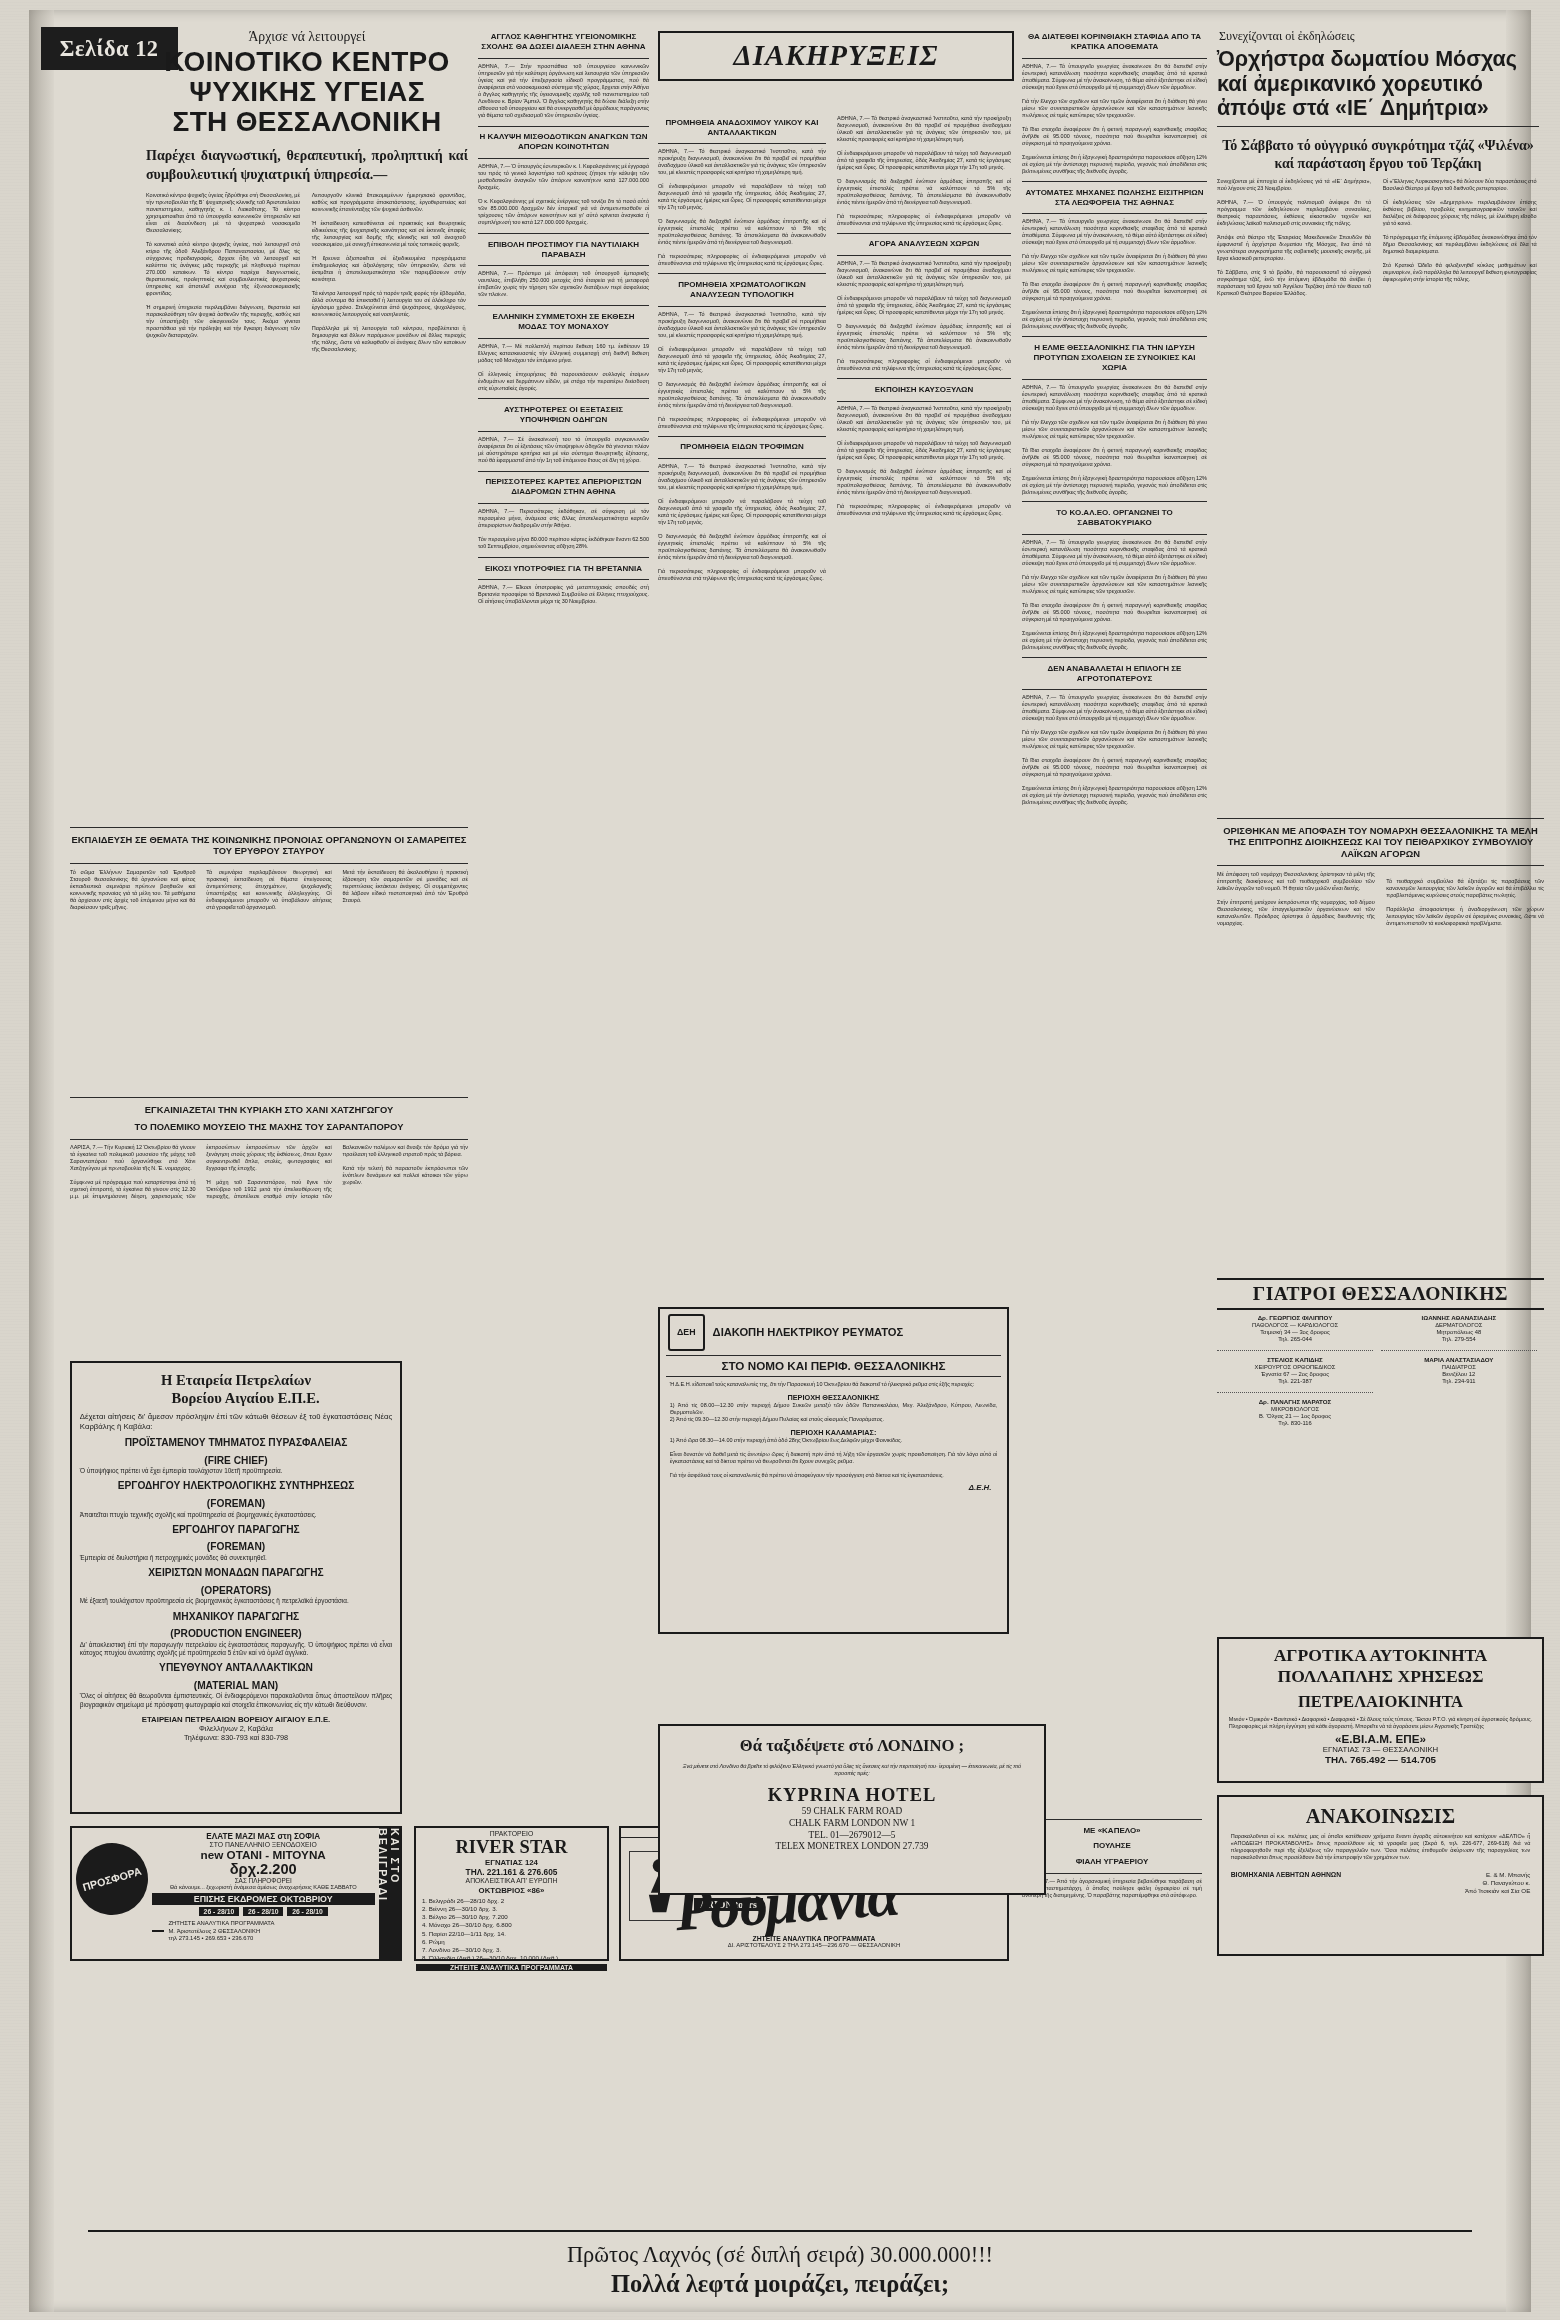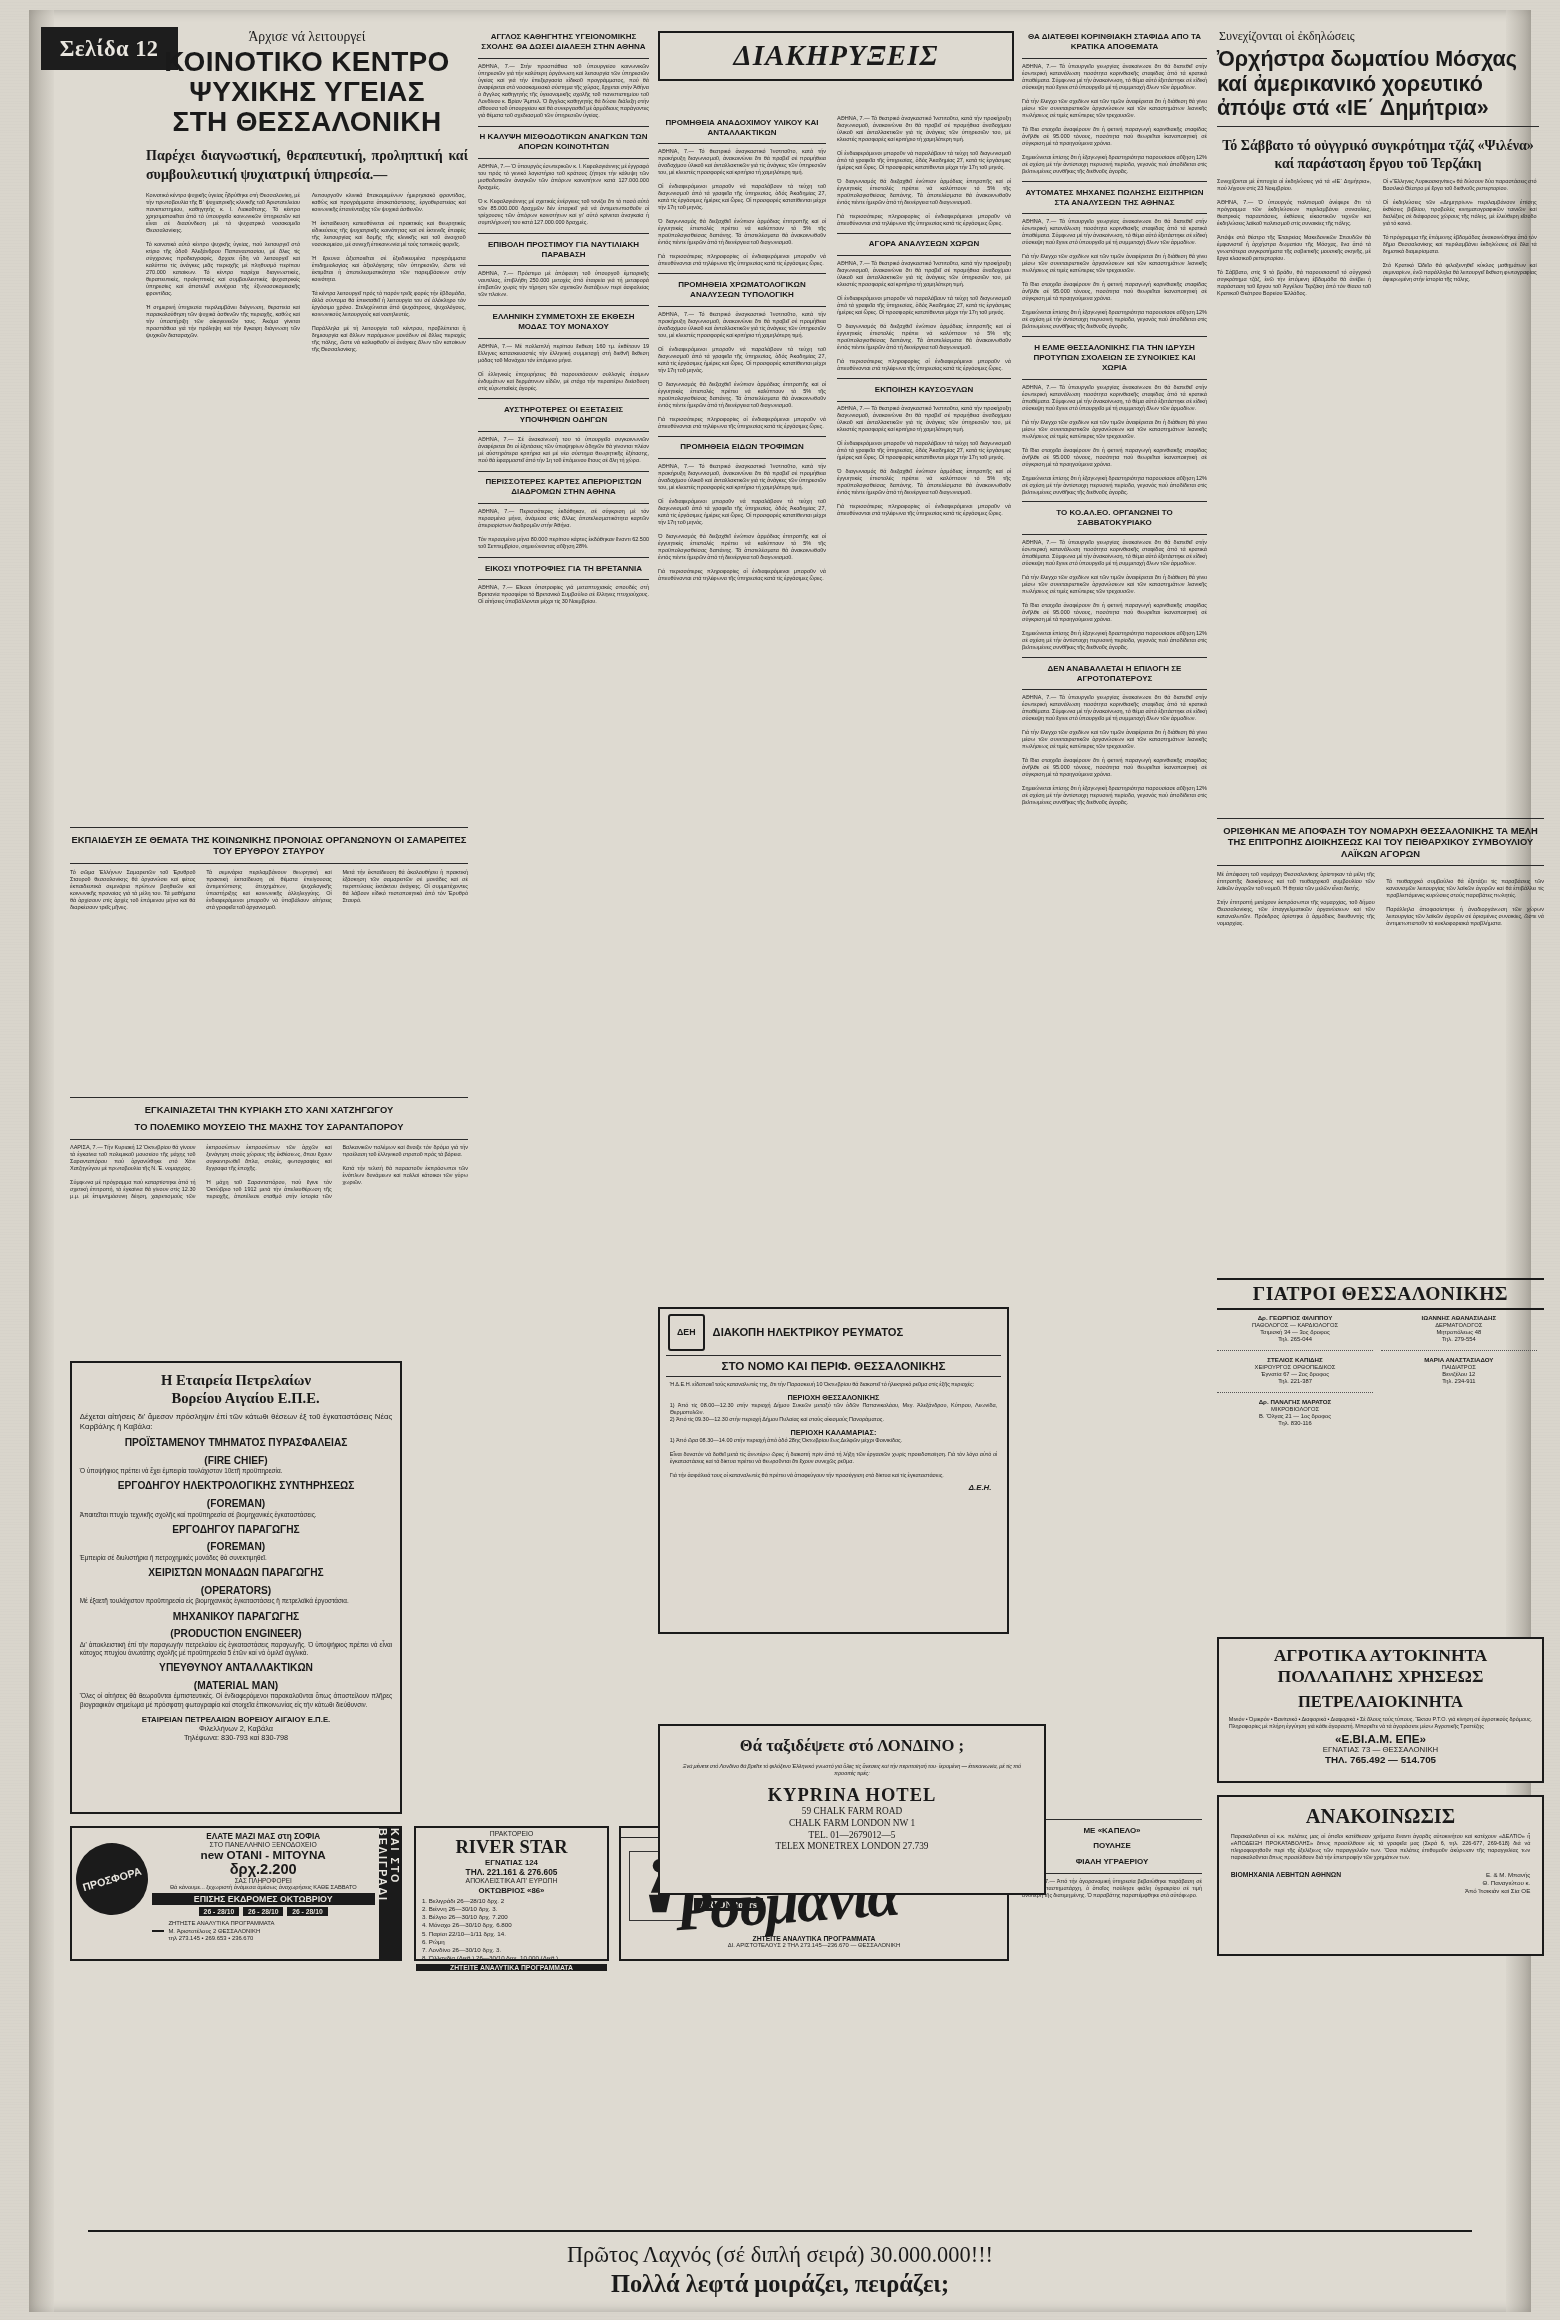--- a/index.html
+++ b/index.html
@@ -344,21 +344,21 @@
     <div class="rule" style="margin:2.9px 0 3.9px 0;"></div>
     <div class="body-text micro" style="white-space:pre-line;">ΑΘΗΝΑ, 7.— Τό ὑπουργεῖο γεωργίας ἀνακοίνωσε ὅτι θά διατεθεῖ στήν ἐσωτερική κατανάλωση ποσότητα κορινθιακῆς σταφίδας ἀπό τά κρατικά ἀποθέματα. Σύμφωνα μέ τήν ἀνακοίνωση, τό θέμα αὐτό ἐξετάστηκε σέ εἰδική σύσκεψη πού ἔγινε στό ὑπουργεῖο μέ τή συμμετοχή ὅλων τῶν ἁρμοδίων.
 
 Γιά τήν ἔλεγχο τῶν σχεδίων καί τῶν τιμῶν ἀναφέρεται ὅτι ἡ διάθεση θά γίνει μέσω τῶν συνεταιριστικῶν ὀργανώσεων καί τῶν καταστημάτων λιανικῆς πωλήσεως σέ τιμές κατώτερες τῶν τρεχουσῶν.
 
 Τά ἴδια στοιχεῖα ἀναφέρουν ὅτι ἡ φετινή παραγωγή κορινθιακῆς σταφίδας ἀνῆλθε σέ 95.000 τόνους, ποσότητα πού θεωρεῖται ἱκανοποιητική σέ σύγκριση μέ τά προηγούμενα χρόνια.
 
 Σημειώνεται ἐπίσης ὅτι ἡ ἐξαγωγική δραστηριότητα παρουσίασε αὔξηση 12% σέ σχέση μέ τήν ἀντίστοιχη περυσινή περίοδο, γεγονός πού ἀποδίδεται στίς βελτιωμένες συνθῆκες τῆς διεθνοῦς ἀγορᾶς.</div>
 
     <div class="rule" style="margin:5.9px 0 2.9px 0;"></div>
-    <div class="sec-head sm">ΑΥΤΟΜΑΤΕΣ ΜΗΧΑΝΕΣ ΠΩΛΗΣΗΣ ΕΙΣΙΤΗΡΙΩΝ ΣΤΑ ΑΝΑΛΥΣΕΩΝ ΤΗΣ ΑΘΗΝΑΣ</div>
+    <div class="sec-head sm">ΑΥΤΟΜΑΤΕΣ ΜΗΧΑΝΕΣ ΠΩΛΗΣΗΣ ΕΙΣΙΤΗΡΙΩΝ ΣΤΑ ΛΕΩΦΟΡΕΙΑ ΤΗΣ ΑΘΗΝΑΣ</div>
     <div class="rule" style="margin:2.9px 0 3.9px 0;"></div>
     <div class="body-text micro" style="white-space:pre-line;">ΑΘΗΝΑ, 7.— Τό ὑπουργεῖο γεωργίας ἀνακοίνωσε ὅτι θά διατεθεῖ στήν ἐσωτερική κατανάλωση ποσότητα κορινθιακῆς σταφίδας ἀπό τά κρατικά ἀποθέματα. Σύμφωνα μέ τήν ἀνακοίνωση, τό θέμα αὐτό ἐξετάστηκε σέ εἰδική σύσκεψη πού ἔγινε στό ὑπουργεῖο μέ τή συμμετοχή ὅλων τῶν ἁρμοδίων.
 
 Γιά τήν ἔλεγχο τῶν σχεδίων καί τῶν τιμῶν ἀναφέρεται ὅτι ἡ διάθεση θά γίνει μέσω τῶν συνεταιριστικῶν ὀργανώσεων καί τῶν καταστημάτων λιανικῆς πωλήσεως σέ τιμές κατώτερες τῶν τρεχουσῶν.
 
 Τά ἴδια στοιχεῖα ἀναφέρουν ὅτι ἡ φετινή παραγωγή κορινθιακῆς σταφίδας ἀνῆλθε σέ 95.000 τόνους, ποσότητα πού θεωρεῖται ἱκανοποιητική σέ σύγκριση μέ τά προηγούμενα χρόνια.
 
 Σημειώνεται ἐπίσης ὅτι ἡ ἐξαγωγική δραστηριότητα παρουσίασε αὔξηση 12% σέ σχέση μέ τήν ἀντίστοιχη περυσινή περίοδο, γεγονός πού ἀποδίδεται στίς βελτιωμένες συνθῆκες τῆς διεθνοῦς ἀγορᾶς.</div>
 
     <div class="rule" style="margin:5.9px 0 2.9px 0;"></div>

